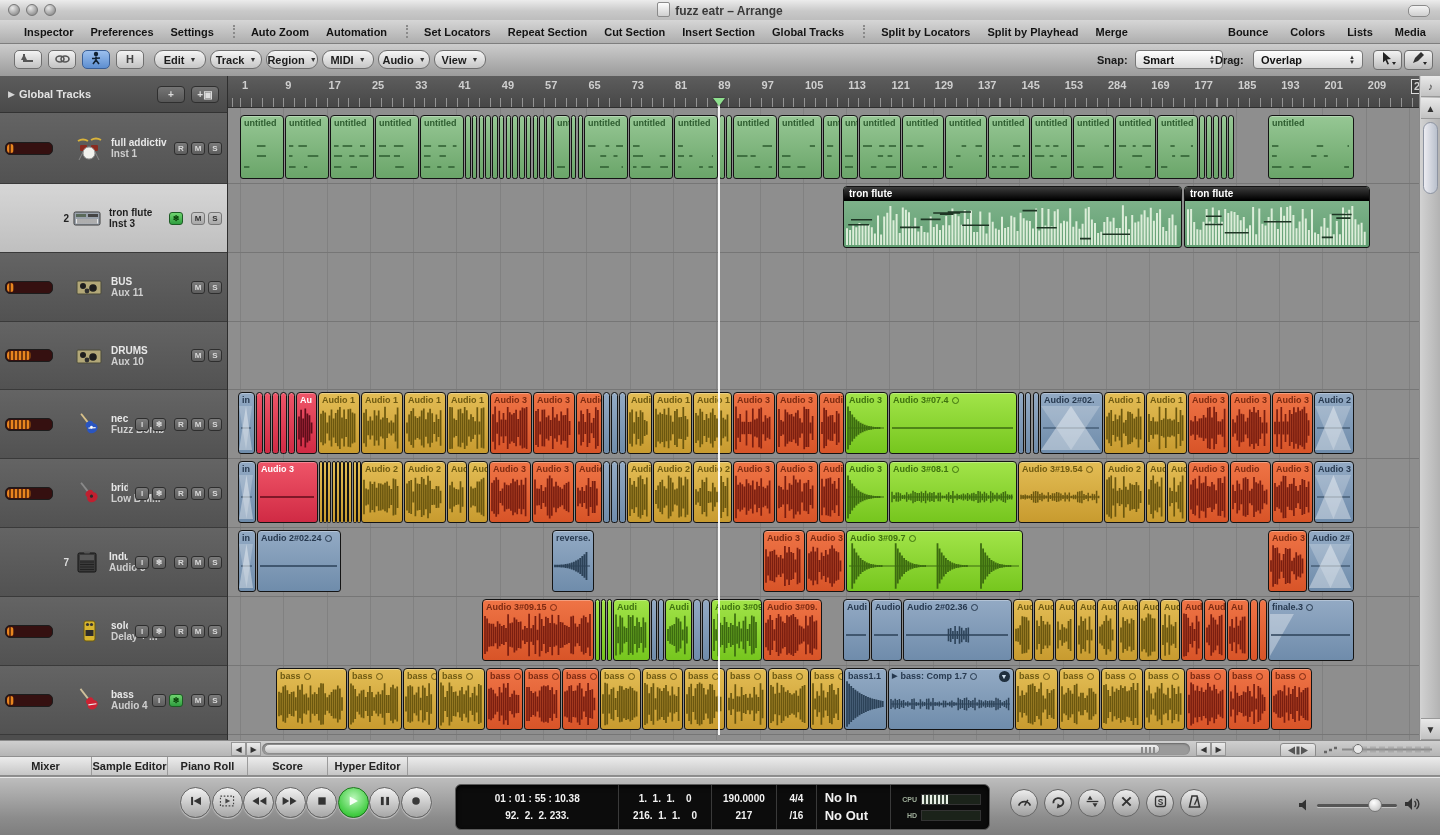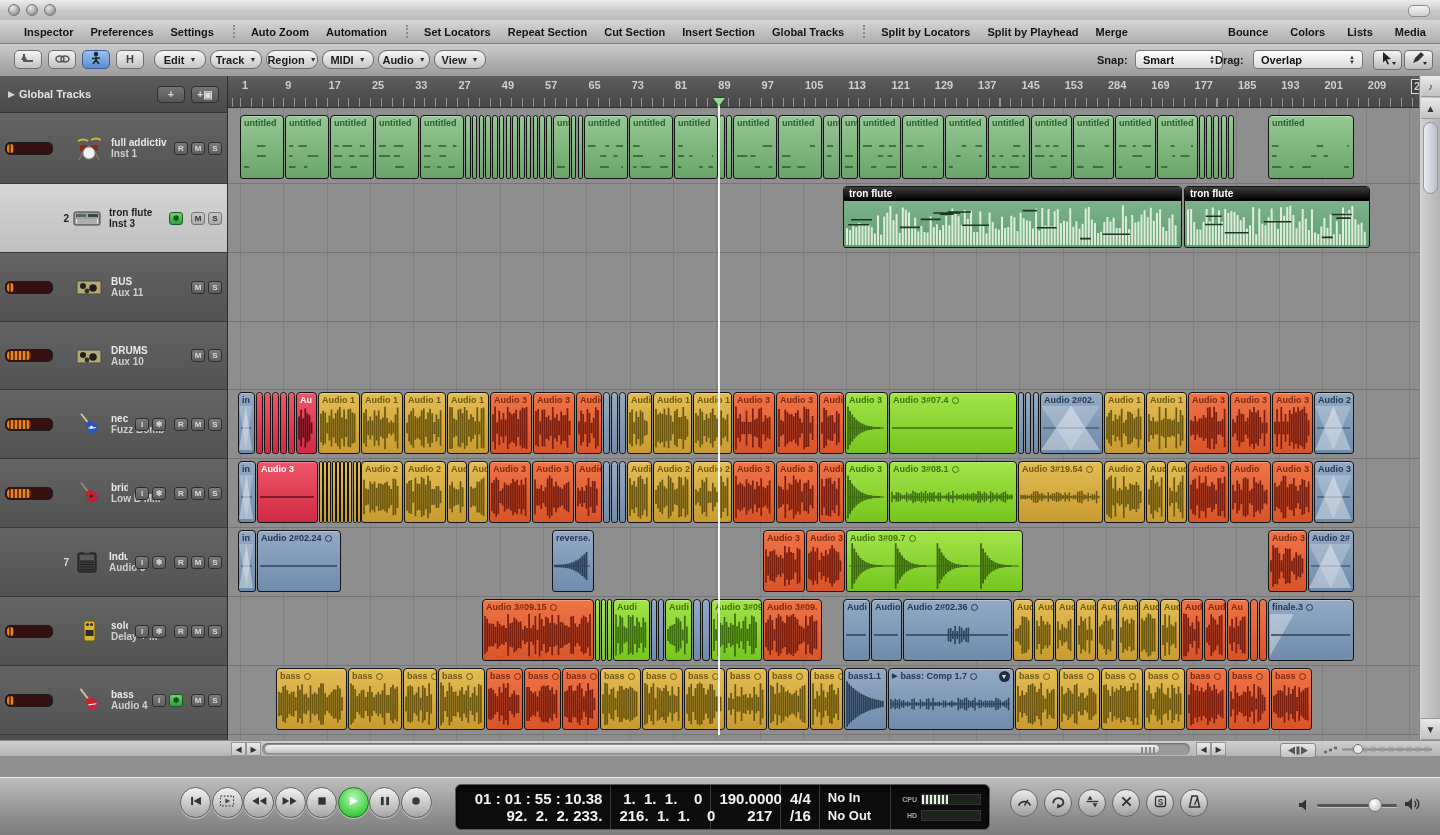--- a/index.html
+++ b/index.html
@@ -92,39 +92,40 @@
   #tabbar{position:absolute;left:0;top:756px;width:1440px;height:20px;background:linear-gradient(#ececec,#c6c6c6);border-top:1px solid #909090;border-bottom:1px solid #8b8b8b;box-sizing:border-box;}
   .tab{position:absolute;top:0;height:100%;display:flex;align-items:center;justify-content:center;font-size:11px;font-weight:bold;color:#222;border-right:1px solid #9b9b9b;box-sizing:border-box;}
 
   
   #transport{position:absolute;left:0;top:777px;width:1440px;height:58px;background:linear-gradient(#bdbdbd,#8c8c8c 70%,#7e7e7e);border-top:1px solid #e8e8e8;box-sizing:border-box;}
   .tp-btn{position:absolute;top:9px;width:31px;height:31px;border-radius:50%;background:linear-gradient(#f2f2f2,#a6a6a6);border:1px solid #666;box-shadow:0 1px 1px rgba(255,255,255,0.5);display:flex;align-items:center;justify-content:center;box-sizing:border-box;}
   .tp-btn.play-on{background:radial-gradient(circle at 50% 35%,#b9f7b9,#42cc42 70%,#2aa52a);border-color:#1d7a1d;}
   #lcd{position:absolute;left:455px;top:6px;width:533px;height:44px;background:#0c0c0c;border:1px solid #5a5a5a;border-radius:6px;box-shadow:inset 0 2px 5px #000;display:flex;color:#f2f2f2;}
   .lcd-col{height:100%;box-sizing:border-box;border-right:1px solid #3a3a3a;display:flex;flex-direction:column;justify-content:center;padding:0 8px;}
   .lcd-col:last-child{border-right:none;}
-  .lcd-r{font-size:15px;font-weight:bold;text-align:right;white-space:pre;line-height:17px;}
+  .lcd-r{font-size:10px;font-weight:bold;text-align:center;white-space:pre;line-height:17px;}
   .lcd-l{font-size:13px;font-weight:bold;text-align:left;white-space:pre;line-height:18px;}
   .lcd-meterrow{display:flex;align-items:center;gap:4px;height:16px;}
   .lcd-mlabel{font-size:7px;font-weight:bold;color:#9fae9a;width:18px;text-align:right;}
   .lcd-meter{width:58px;height:9px;background:#1b231a;border:1px solid #333;position:relative;}
   .lcd-meter .mfill{position:absolute;left:0;top:0;bottom:0;background:repeating-linear-gradient(90deg,#e8f0e6 0 2px,#3a463a 2px 4px);}
   .tp-sm{position:absolute;top:11px;width:28px;height:28px;border-radius:50%;background:linear-gradient(#ededed,#9f9f9f);border:1px solid #666;display:flex;align-items:center;justify-content:center;box-sizing:border-box;font-weight:bold;color:#333;}
   #vol-track{position:absolute;left:1317px;top:26px;width:80px;height:3px;background:#555;border-radius:2px;box-shadow:0 1px 0 rgba(255,255,255,0.4);}
   #vol-knob{position:absolute;top:-6px;width:14px;height:14px;border-radius:50%;background:radial-gradient(circle at 40% 30%,#fff,#b9b9b9);border:1px solid #777;box-sizing:border-box;}
 </style>
 </head>
 <body>
 
 <div id="window">
 
   <div id="titlebar">
     <div class="tl" style="left:8px"></div>
     <div class="tl" style="left:26px"></div>
     <div class="tl" style="left:44px"></div>
+    <div id="title"><span class="doc"></span><span>fuzz eatr – Arrange</span></div>
     <div id="minimize-lozenge"></div>
   </div>
 
   <div id="menubar">
     <span id="mb-left" style="display:flex;align-items:center">
         <span class="mitem">Inspector</span>
         <span class="mitem">Preferences</span>
         <span class="mitem">Settings</span>
         <span class="msep"></span>
         <span class="mitem">Auto Zoom</span>
@@ -1559,21 +1560,21 @@
             </svg>
           </div>
         </div>
       <div id="ruler">
           <div class="ticksrow"></div>
           <span class="tick" style="left: 14px;">1</span>
           <span class="tick" style="left: 57.3px;">9</span>
           <span class="tick" style="left: 100.6px;">17</span>
           <span class="tick" style="left: 143.9px;">25</span>
           <span class="tick" style="left: 187.2px;">33</span>
-          <span class="tick" style="left: 230.5px;">27</span>
+          <span class="tick" style="left: 230.5px;">41</span>
           <span class="tick" style="left: 273.8px;">49</span>
           <span class="tick" style="left: 317.1px;">57</span>
           <span class="tick" style="left: 360.4px;">65</span>
           <span class="tick" style="left: 403.7px;">73</span>
           <span class="tick" style="left: 447px;">81</span>
           <span class="tick" style="left: 490.3px;">89</span>
           <span class="tick" style="left: 533.6px;">97</span>
           <span class="tick" style="left: 576.9px;">105</span>
           <span class="tick" style="left: 620.2px;">113</span>
           <span class="tick" style="left: 663.5px;">121</span>
@@ -1623,20 +1624,27 @@
         <svg width="112" height="13" viewBox="0 0 112 13">
           <path d="M2 9h3M7 7h3M12 5h3" stroke="#666" stroke-width="2.4"></path>
           <path d="M20 6.5H110" stroke="#8a8a8a" stroke-width="2"></path>
           <path d="M30 6.5H110" stroke="#999" stroke-width="6" stroke-dasharray="6 3" opacity="0.5"></path>
           <circle cx="36" cy="6" r="4.5" fill="#e8e8e8" stroke="#777"></circle>
           <path d="M36 2v-1" stroke="#555"></path>
         </svg>
       </div>
     </div>
 
+  <div id="tabbar">
+      <div class="tab" style="left: 0px; width: 92px;">Mixer</div>
+      <div class="tab" style="left: 92px; width: 76px;">Sample Editor</div>
+      <div class="tab" style="left: 168px; width: 80px;">Piano Roll</div>
+      <div class="tab" style="left: 248px; width: 80px;">Score</div>
+      <div class="tab" style="left: 328px; width: 80px;">Hyper Editor</div>
+    </div>
 
   <div id="transport">
       <div class="tp-btn" style="left: 180px;">
         <span><svg width="18" height="16" viewBox="0 0 22 18">
             <rect x="5" y="4" width="2.4" height="10" fill="#333"></rect>
             <polygon points="17,4 8,9 17,14" fill="#333"></polygon>
           </svg></span>
       </div>
       <div class="tp-btn" style="left: 211.5px;">
         <span><svg width="18" height="16" viewBox="0 0 22 18">

